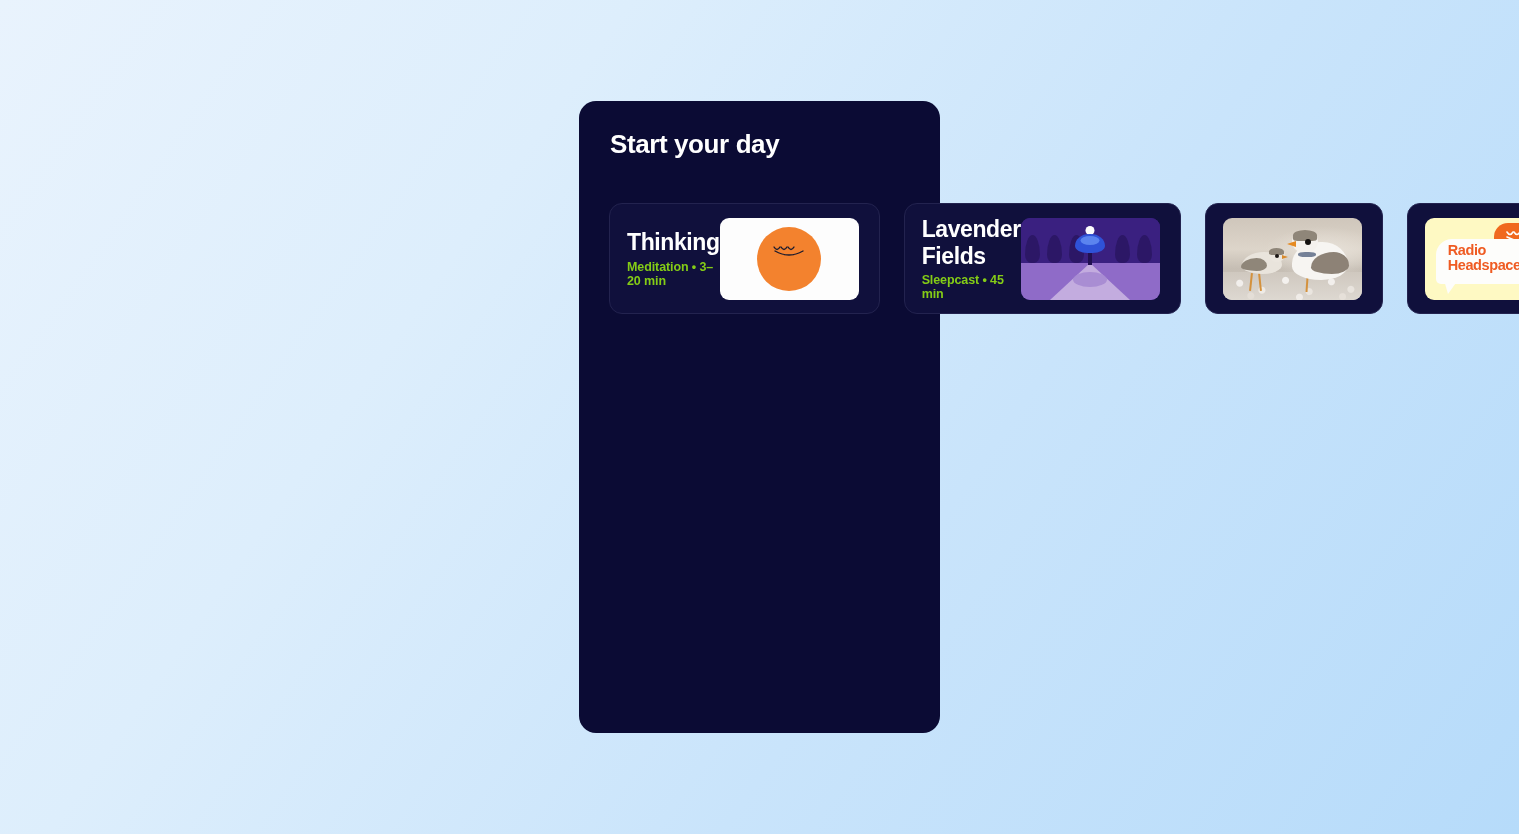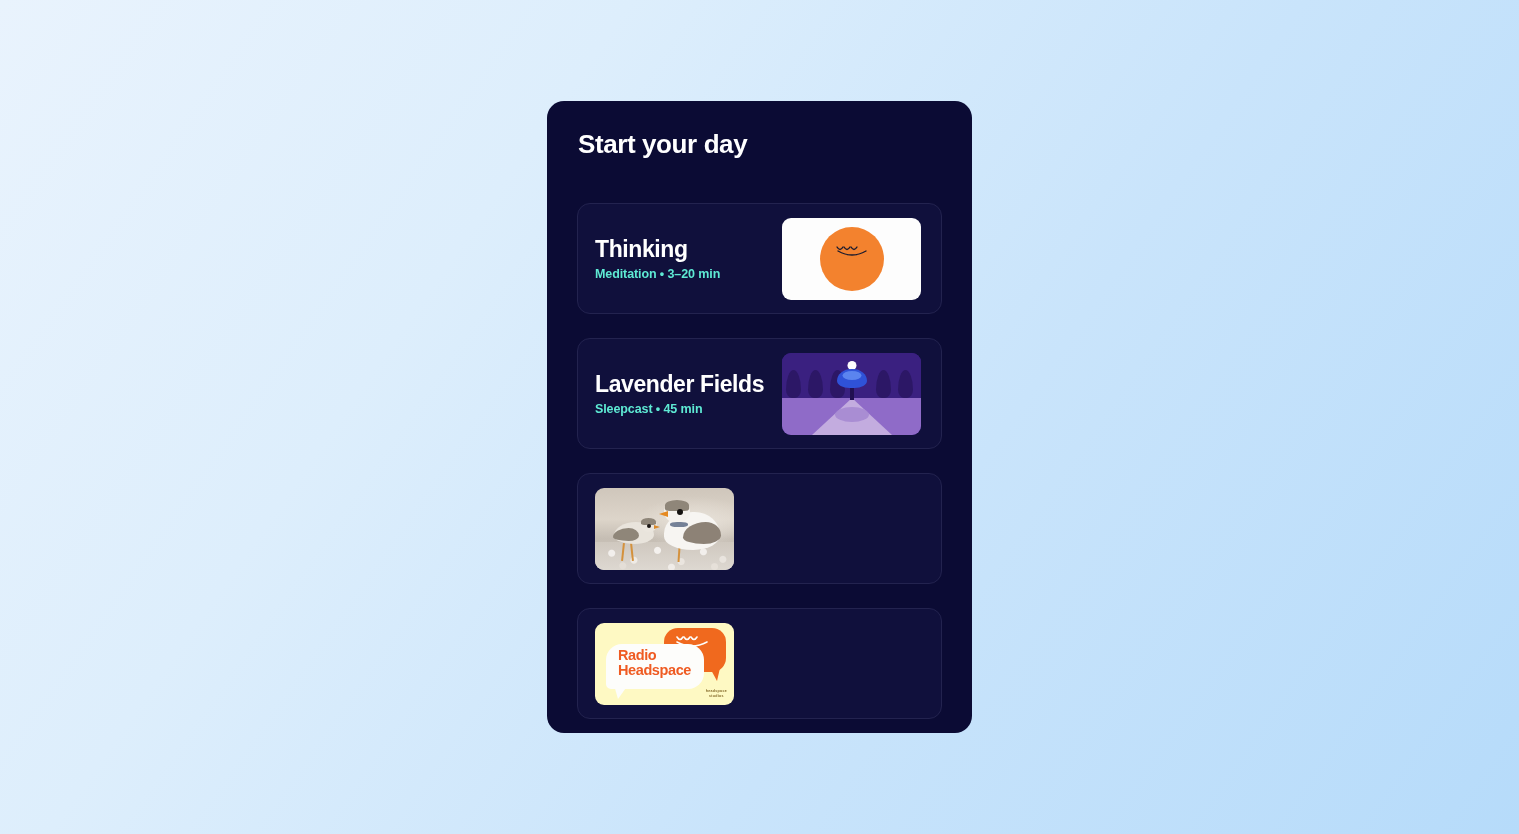--- a/index.html
+++ b/index.html
@@ -15,42 +15,41 @@
     font-family: "Liberation Sans", sans-serif;
     background: linear-gradient(125deg, #e9f3fd 0%, #ddeefc 30%, #c9e4fb 62%, #b6dbfa 100%);
     display: flex;
     align-items: center;
     justify-content: center;
   }
 
   
   .panel {
     position: relative;
-    width: 425px;
+    width: 361px;
     height: 632px;
     background: #0b0b34;
     border-radius: 17px;
     padding: 28px 30px 0 30px;
   }
 
   .panel-title {
     color: #ffffff;
     font-size: 26px;
     font-weight: bold;
     letter-spacing: -0.4px;
     margin-left: 1px;
     margin-bottom: 0;
   }
 
   .card-list {
     margin-top: 43px;
     display: flex;
-    flex-direction: column;
+    flex-direction: row;
     gap: 24px;
-    justify-content: center;
   }
 
   
   .card {
     position: relative;
     height: 111px;
     background: #10103c;
     border: 1px solid #23234f;
     border-radius: 13px;
     padding: 0 20px 0 17px;
@@ -69,21 +68,21 @@
 
   .card-title {
     color: #ffffff;
     font-size: 23px;
     font-weight: bold;
     letter-spacing: -0.4px;
     line-height: 1.17;
   }
 
   .card-subtitle {
-    color: #5eead4;
+    color: #84cc16;
     font-size: 12.5px;
     font-weight: bold;
     letter-spacing: -0.1px;
     margin-top: 4px;
   }
 
   
   .thumb {
     position: relative;
     width: 139px;

